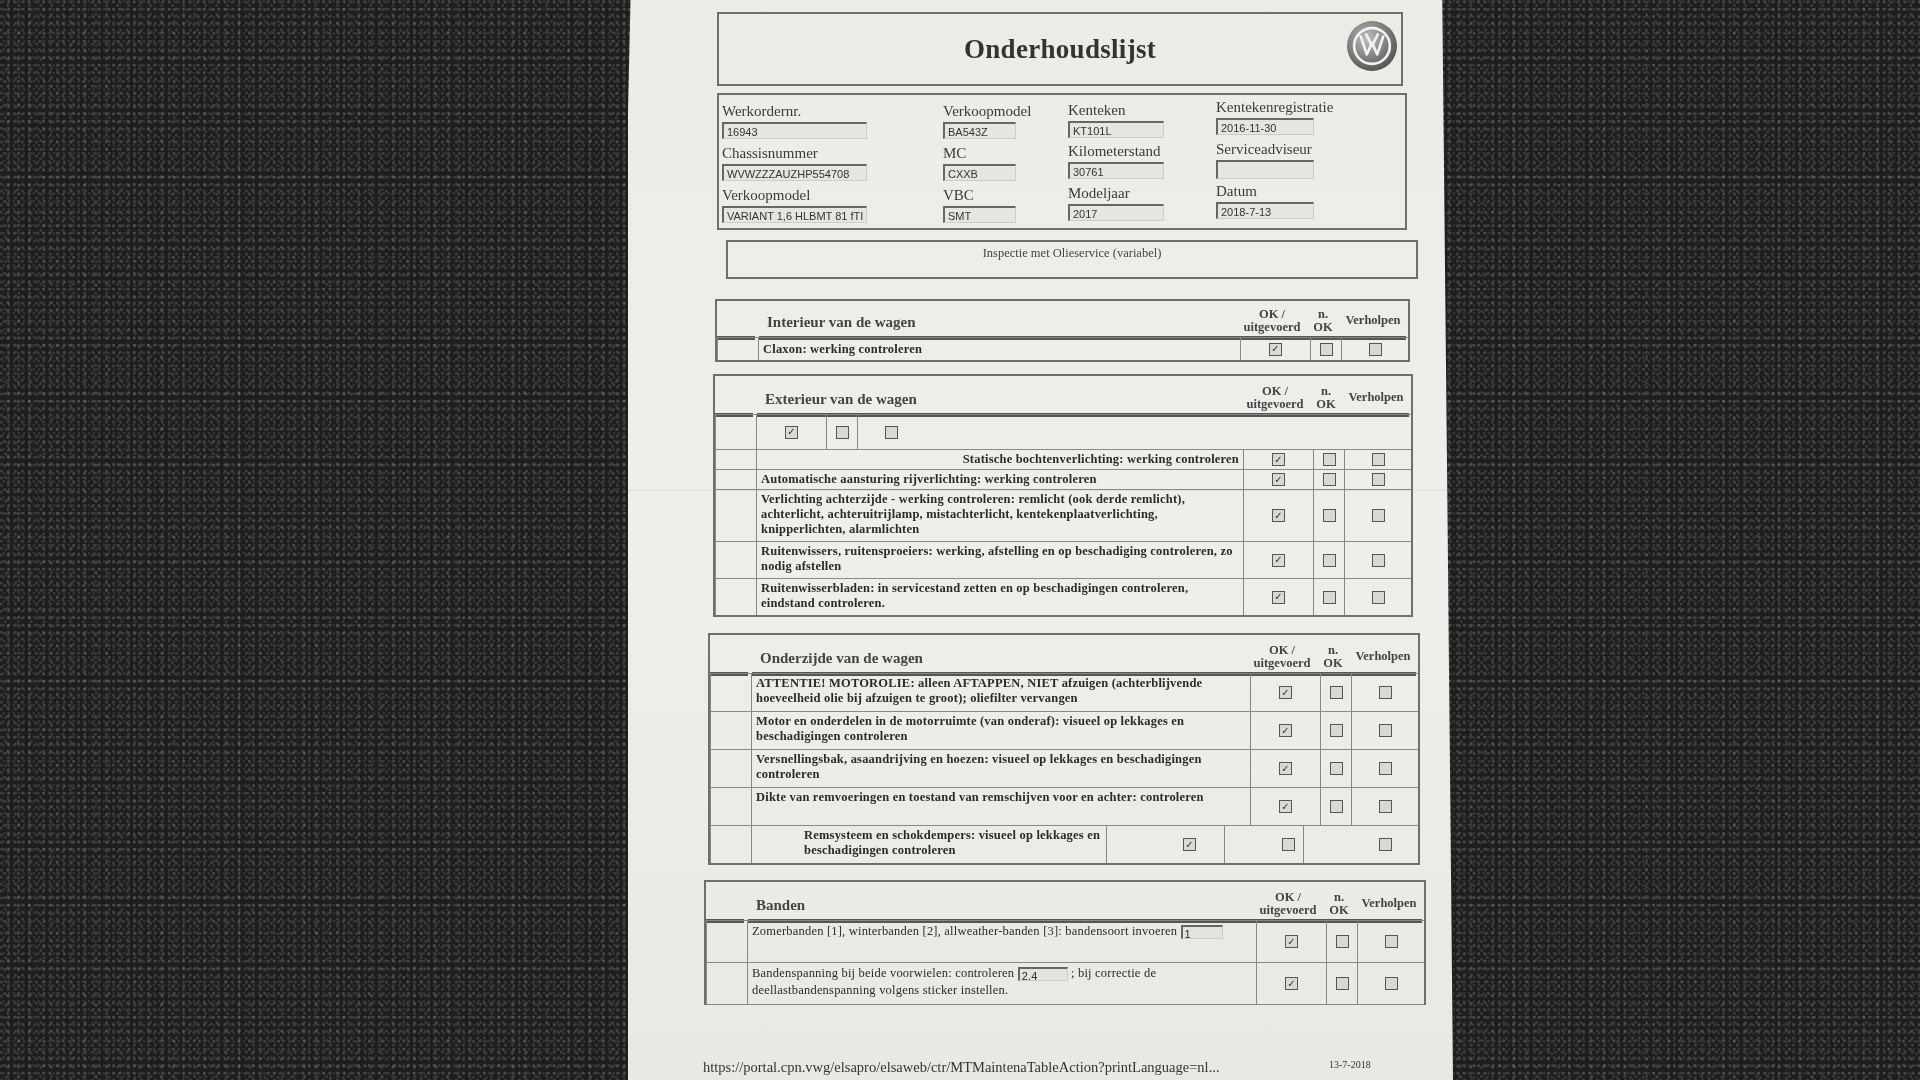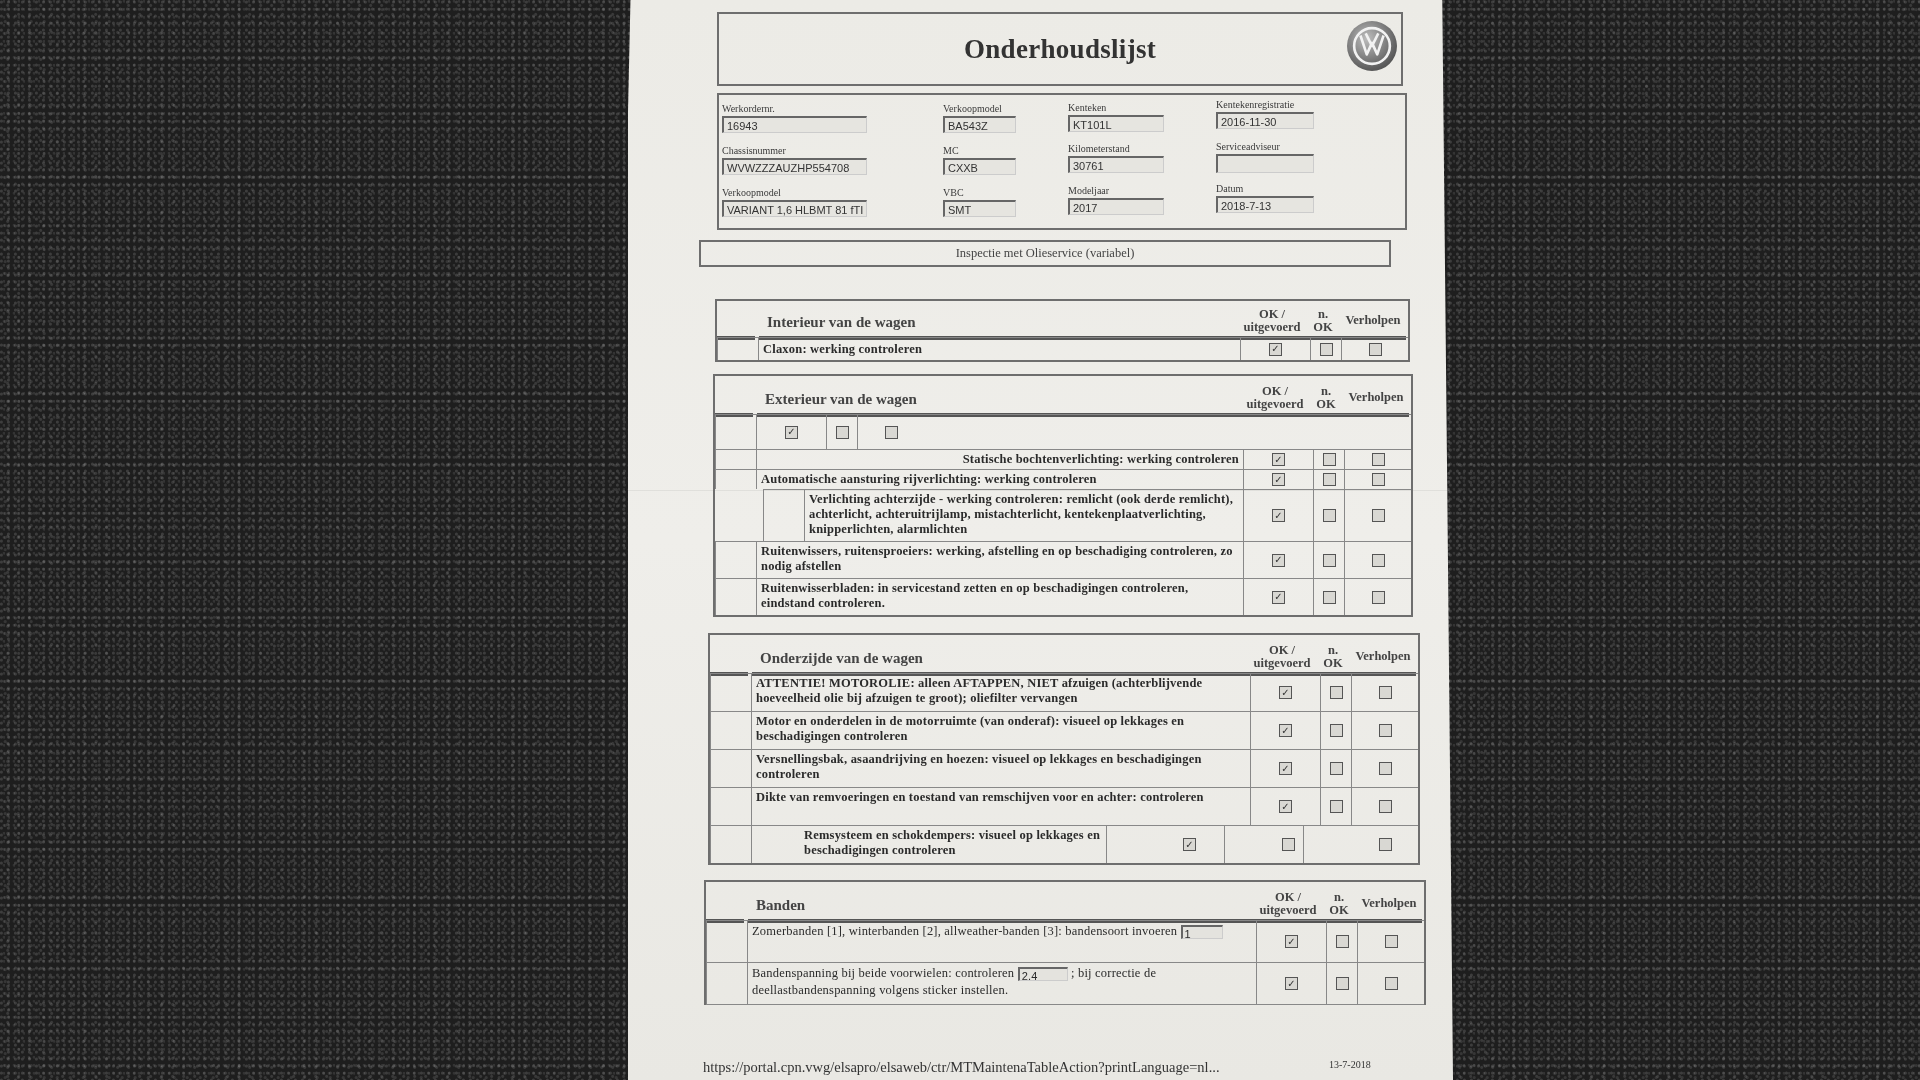--- a/index.html
+++ b/index.html
@@ -33,30 +33,30 @@
       background: radial-gradient(circle at 40% 35%, #bdbdbd, #5c5c5c 70%, #3d3d3d);
       display: flex; align-items: center; justify-content: center;
     }
     .vw-logo svg { width: 42px; height: 42px; }
 
     .info-box {
       position: absolute; left: 89px; top: 93px; width: 690px; height: 137px;
       border: 2px solid #6e6e6e; box-sizing: border-box;
     }
     .info-field { position: absolute; }
-    .info-label { font-size: 10px; color: #3a3a3a; white-space: nowrap; }
+    .info-label { font-size: 15px; color: #3a3a3a; white-space: nowrap; }
     .info-input {
       margin-top: 2px; height: 17px; border-top: 2px solid #666; border-left: 2px solid #666;
       border-right: 1px solid #ccc; border-bottom: 1px solid #ccc; background: #e6e5e0;
       font-family: "Liberation Sans", "DejaVu Sans", sans-serif; font-size: 11px; color: #333;
       padding: 1px 3px; box-sizing: border-box; line-height: 14px; white-space: nowrap; overflow: hidden;
     }
 
     .service-box {
-      position: absolute; left: 71px; top: 240px; width: 692px; height: 27px;
+      position: absolute; left: 98px; top: 240px; width: 692px; height: 39px;
       border: 2px solid #6e6e6e; box-sizing: border-box;
       text-align: center; font-size: 12.5px; line-height: 23px; color: #444;
     }
 
     .section { position: absolute; border: 2px solid #6e6e6e; box-sizing: border-box; }
     .sec-head { position: relative; height: 36px; }
     .sec-title { position: absolute; left: 50px; bottom: 6px; font-size: 15px; font-weight: bold; color: #444; }
     .col-head {
       position: absolute; bottom: 3px; text-align: center; font-size: 12.5px; font-weight: bold;
       color: #444; line-height: 13px;
@@ -223,21 +223,21 @@
       <div class="cell-chk" style="width:69px;">
           <div class="chk">✓</div>
         </div>
       <div class="cell-chk" style="width:30px;">
           <div class="chk"></div>
         </div>
       <div class="cell-chk" style="width:66px; border-right:none;">
           <div class="chk"></div>
         </div>
     </div>
-    <div class="row" style="height:51px;margin-left:48px;">
+    <div class="row" style="height:51px;">
       <div class="cell-blank"></div>
       <div class="cell-text">Verlichting achterzijde - werking controleren: remlicht (ook derde remlicht), achterlicht, achteruitrijlamp, mistachterlicht, kentekenplaatverlichting, knipperlichten, alarmlichten</div>
       <div class="cell-chk" style="width:69px;">
           <div class="chk">✓</div>
         </div>
       <div class="cell-chk" style="width:30px;">
           <div class="chk"></div>
         </div>
       <div class="cell-chk" style="width:66px; border-right:none;">
           <div class="chk"></div>

